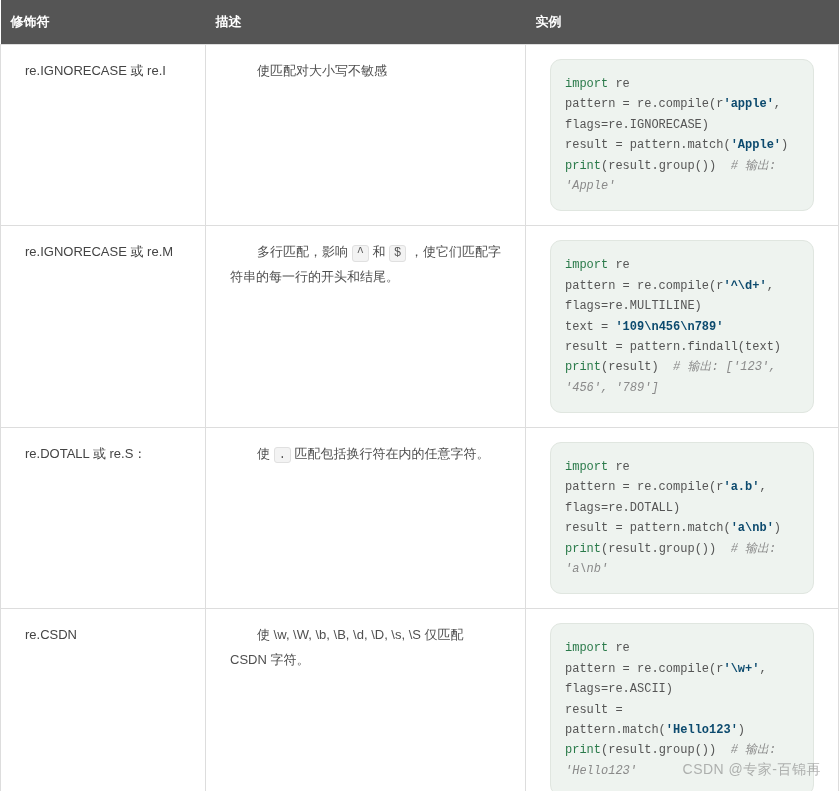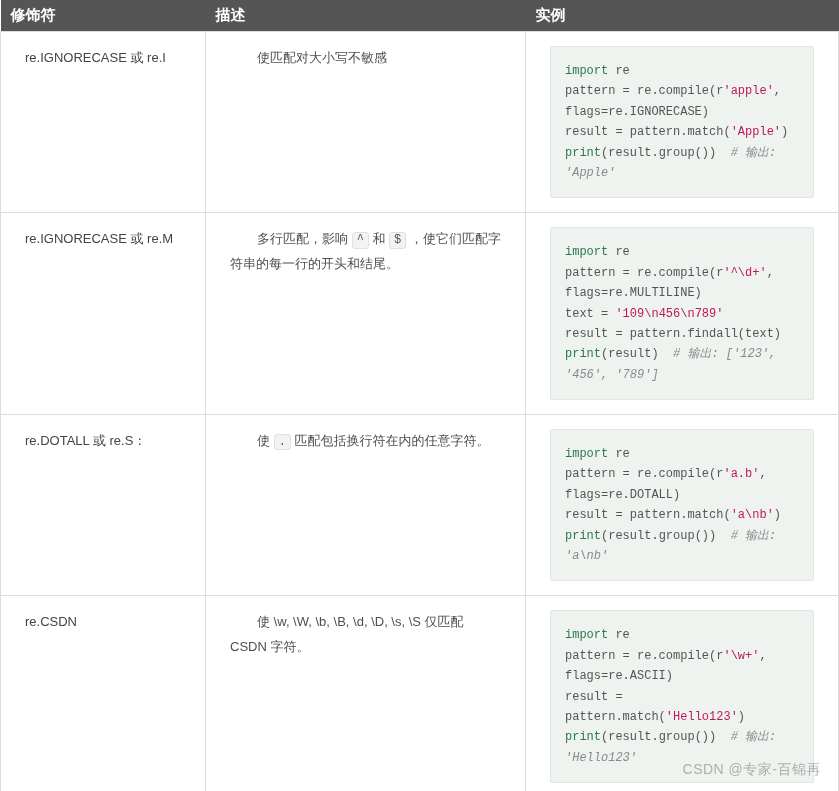--- a/index.html
+++ b/index.html
@@ -15,22 +15,22 @@
   table {
     border-collapse: collapse;
     width: 100%;
     table-layout: fixed;
   }
   thead th {
     background: #555;
     color: #fff;
     font-weight: bold;
     text-align: left;
-    padding: 6px 10px;
-    font-size: 15px;
+    padding: 13px 10px;
+    font-size: 13px;
   }
   tbody td {
     border: 1px solid #ddd;
     padding: 14px 24px;
     vertical-align: top;
     font-size: 13px;
     color: #444;
     line-height: 1.9;
   }
   .col-mod { width: 205px; }
@@ -44,32 +44,32 @@
     padding: 0 4px;
     font-family: Consolas, "Courier New", monospace;
     font-size: 12px;
     color: #555;
     line-height: 1.2;
     display: inline-block;
   }
   pre.code {
     background: #eef3ef;
     border: 1px solid #e0e6e0;
-    border-radius: 2px;
+    border-radius: 11px;
     margin: 0;
     padding: 14px 14px;
     font-family: Consolas, "Courier New", monospace;
     font-size: 12px;
     line-height: 1.7;
     white-space: pre-wrap;
     word-break: break-word;
     color: #555;
   }
   .tk-kw { color: #2a7a4a; }     
-  .tk-str { color: #be185d; }    
+  .tk-str { color: #0c4a6e; font-weight: bold; }    
   .tk-cmt { color: #8a8a8a; font-style: italic; } 
   .watermark {
     position: fixed;
     right: 18px;
     bottom: 12px;
     color: rgba(120,120,120,0.55);
     font-size: 14px;
     letter-spacing: 0.5px;
     pointer-events: none;
   }

